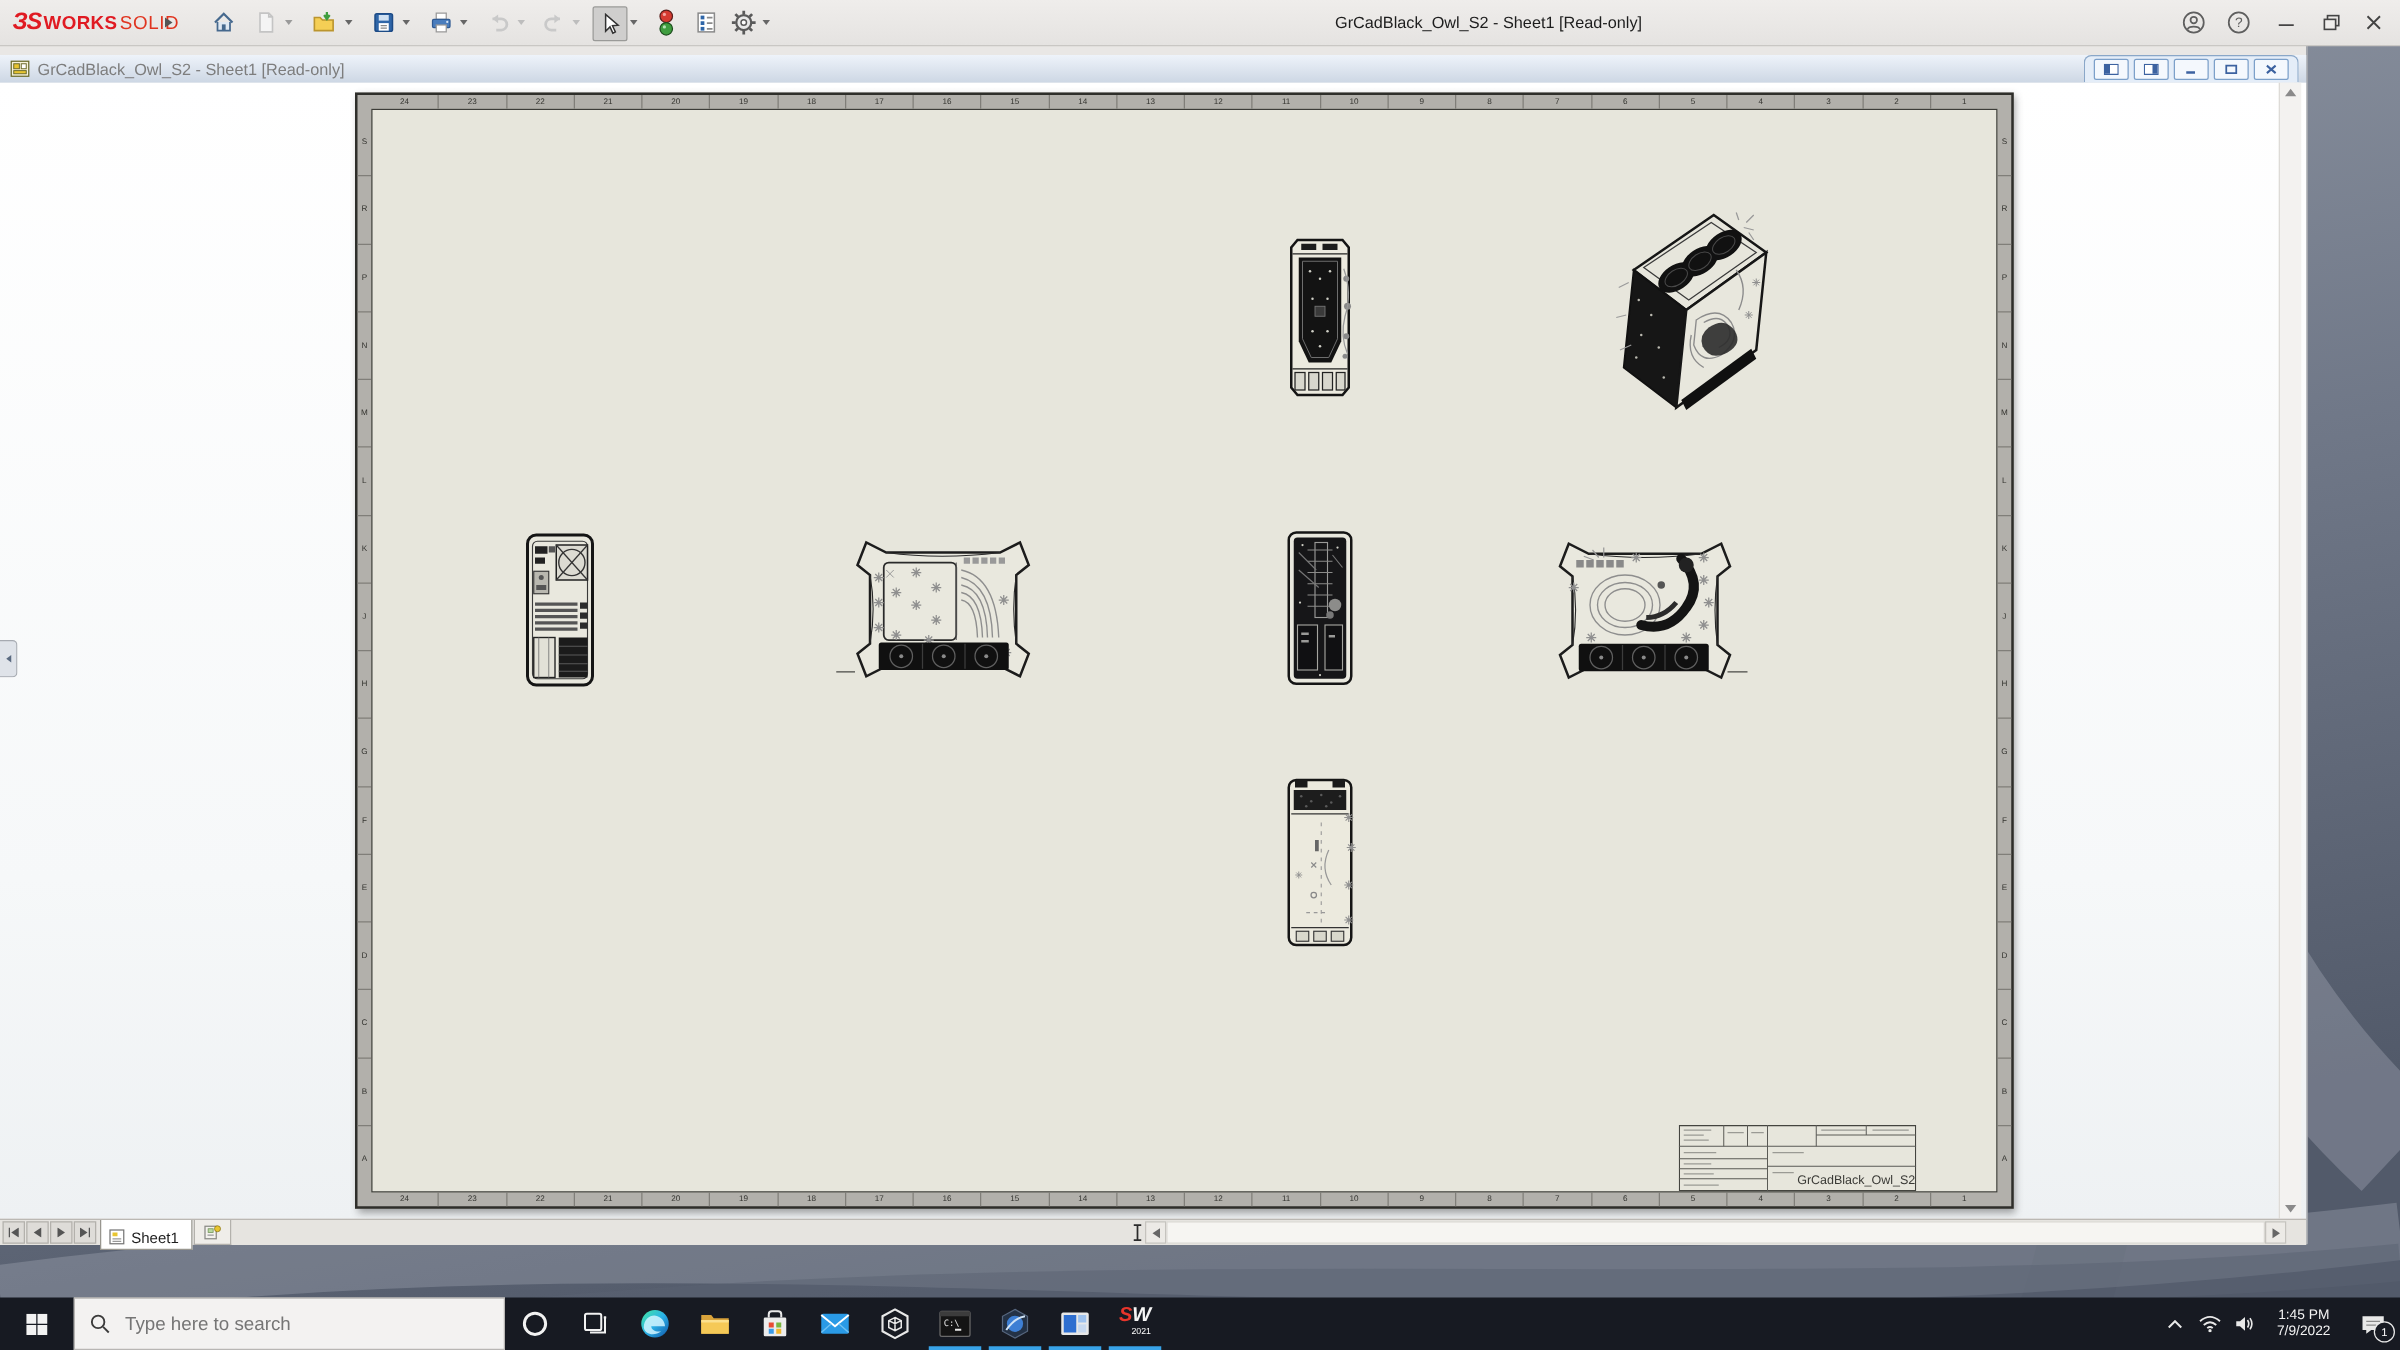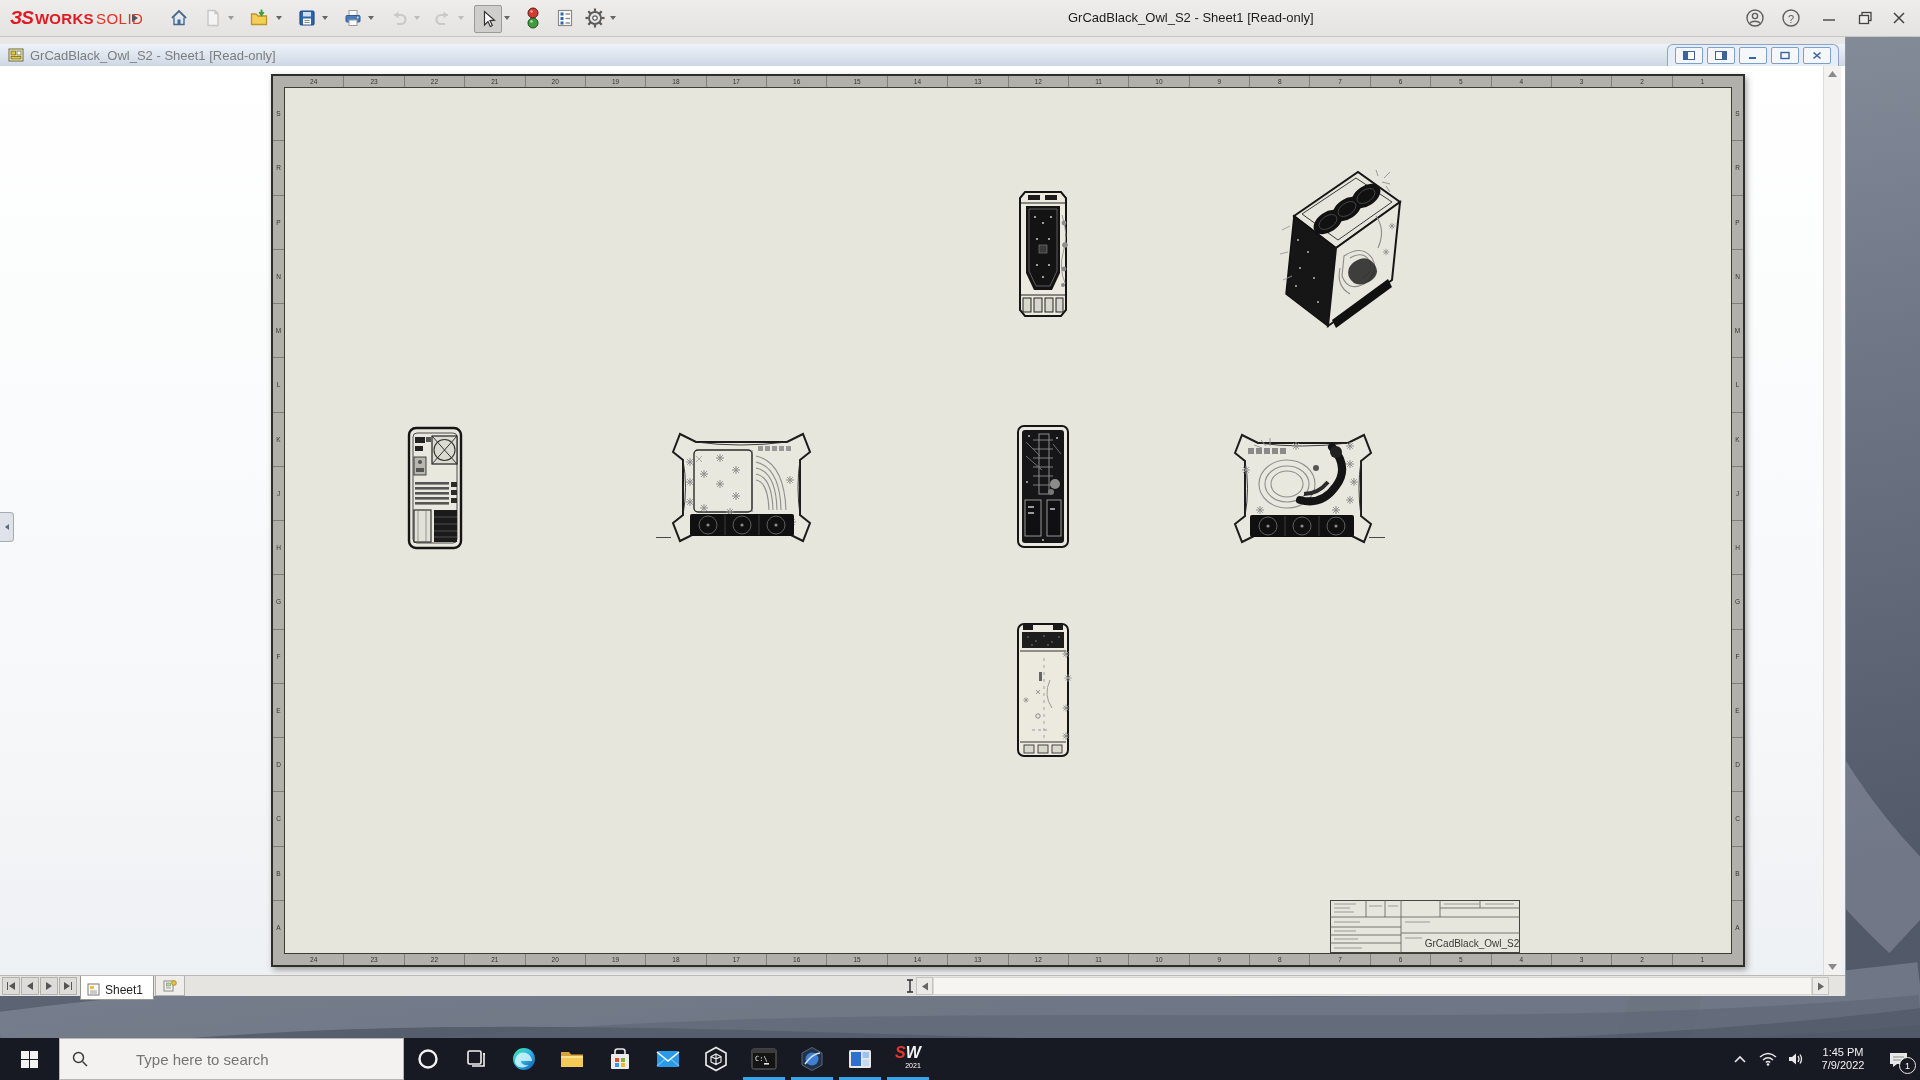--- a/index.html
+++ b/index.html
@@ -27,21 +27,21 @@
   .docbar .dtitle{left:30px;top:4px;font-size:13px;color:#7d7d7d;white-space:nowrap;}
   .docctl{right:6px;top:0px;height:21px;background:#e4edf8;border:1px solid #8aa7c8;border-bottom:none;
     border-radius:6px 6px 0 0;display:flex;align-items:center;gap:4px;padding:0 7px;}
   .docctl .db{width:26px;height:15px;background:#f4f8fd;border:1px solid #7ca0c9;border-radius:2px;
     display:flex;align-items:center;justify-content:center;}
   .viewport{left:0;top:30px;width:1845px;height:909px;
     background:linear-gradient(180deg,#ffffff 0%,#f6f8f9 70%,#eef1f3 100%);overflow:hidden;}
   .panel-tab{left:0px;top:446px;width:13px;height:28px;background:#dfe3e9;border:1px solid #a6aab1;
     border-left:none;border-radius:0 4px 4px 0;display:flex;align-items:center;justify-content:center;}
   
-  .sheet{left:271px;top:8px;width:1474px;height:893px;background:#b2b0ab;
+  .sheet{left:284px;top:8px;width:1327px;height:893px;background:#b2b0ab;
     border:2px solid #2e2e2a;box-sizing:border-box;box-shadow:2px 3px 6px rgba(60,60,60,.45);}
   .zstrip{position:absolute;display:flex;}
   .zstrip.h{left:11px;right:11px;height:11px;flex-direction:row;}
   .zstrip.v{top:11px;bottom:11px;width:11px;flex-direction:column;}
   .zcell{flex:1;display:flex;align-items:center;justify-content:center;
     font-size:6.5px;color:#33332f;}
   .zstrip.h .zcell{border-right:1px solid #807e79;}
   .zstrip.v .zcell{border-bottom:1px solid #807e79;}
   .zstrip .zcell:last-child{border:none;}
   .field{position:absolute;left:11px;top:11px;right:11px;bottom:11px;background:#e7e6dc;
@@ -61,21 +61,21 @@
   .arrbtn{width:17px;height:18px;top:1px;background:#eceae6;border:1px solid #c5c3be;box-sizing:border-box;
     display:flex;align-items:center;justify-content:center;}
   
   .vscroll{left:1823px;top:0px;width:17px;height:909px;background:#f3f2f0;border-left:1px solid #dddbd7;}
   
   .taskbar{left:0;top:1038px;width:1920px;height:42px;background:#171a22;z-index:6;display:flex;align-items:center;}
   .startbtn{width:59px;height:42px;display:flex;align-items:center;justify-content:center;}
   .searchbox{width:345px;height:42px;background:#f3f2f1;border:1px solid #b8b6b4;box-sizing:border-box;
     display:flex;align-items:center;gap:10px;padding:0 12px;}
   .searchbox input{border:none;outline:none;background:transparent;font-size:15px;color:#444;
-    font-family:"Liberation Sans",sans-serif;width:250px;margin-left:36px;}
+    font-family:"Liberation Sans",sans-serif;width:250px;}
   .tkslot{width:48px;height:42px;display:flex;align-items:center;justify-content:center;position:relative;}
   .runbar{position:absolute;bottom:0;left:3px;width:42px;height:3px;background:#38a3e8;}
   .tray{margin-left:auto;display:flex;align-items:center;height:42px;}
   .trayicn{width:28px;height:42px;display:flex;align-items:center;justify-content:center;}
   .clock{width:66px;text-align:center;color:#f2f2f2;font-size:11px;line-height:13px;}
   .notif{width:44px;height:42px;display:flex;align-items:center;justify-content:center;position:relative;}
   .badge{position:absolute;right:4px;bottom:6px;width:15px;height:15px;border-radius:50%;background:#171a22;
     border:1px solid #e8e8e8;color:#fff;font-size:9px;display:flex;align-items:center;justify-content:center;}
   .ibeam{width:8px;height:14px;top:3px;}
   svg{display:block;}

